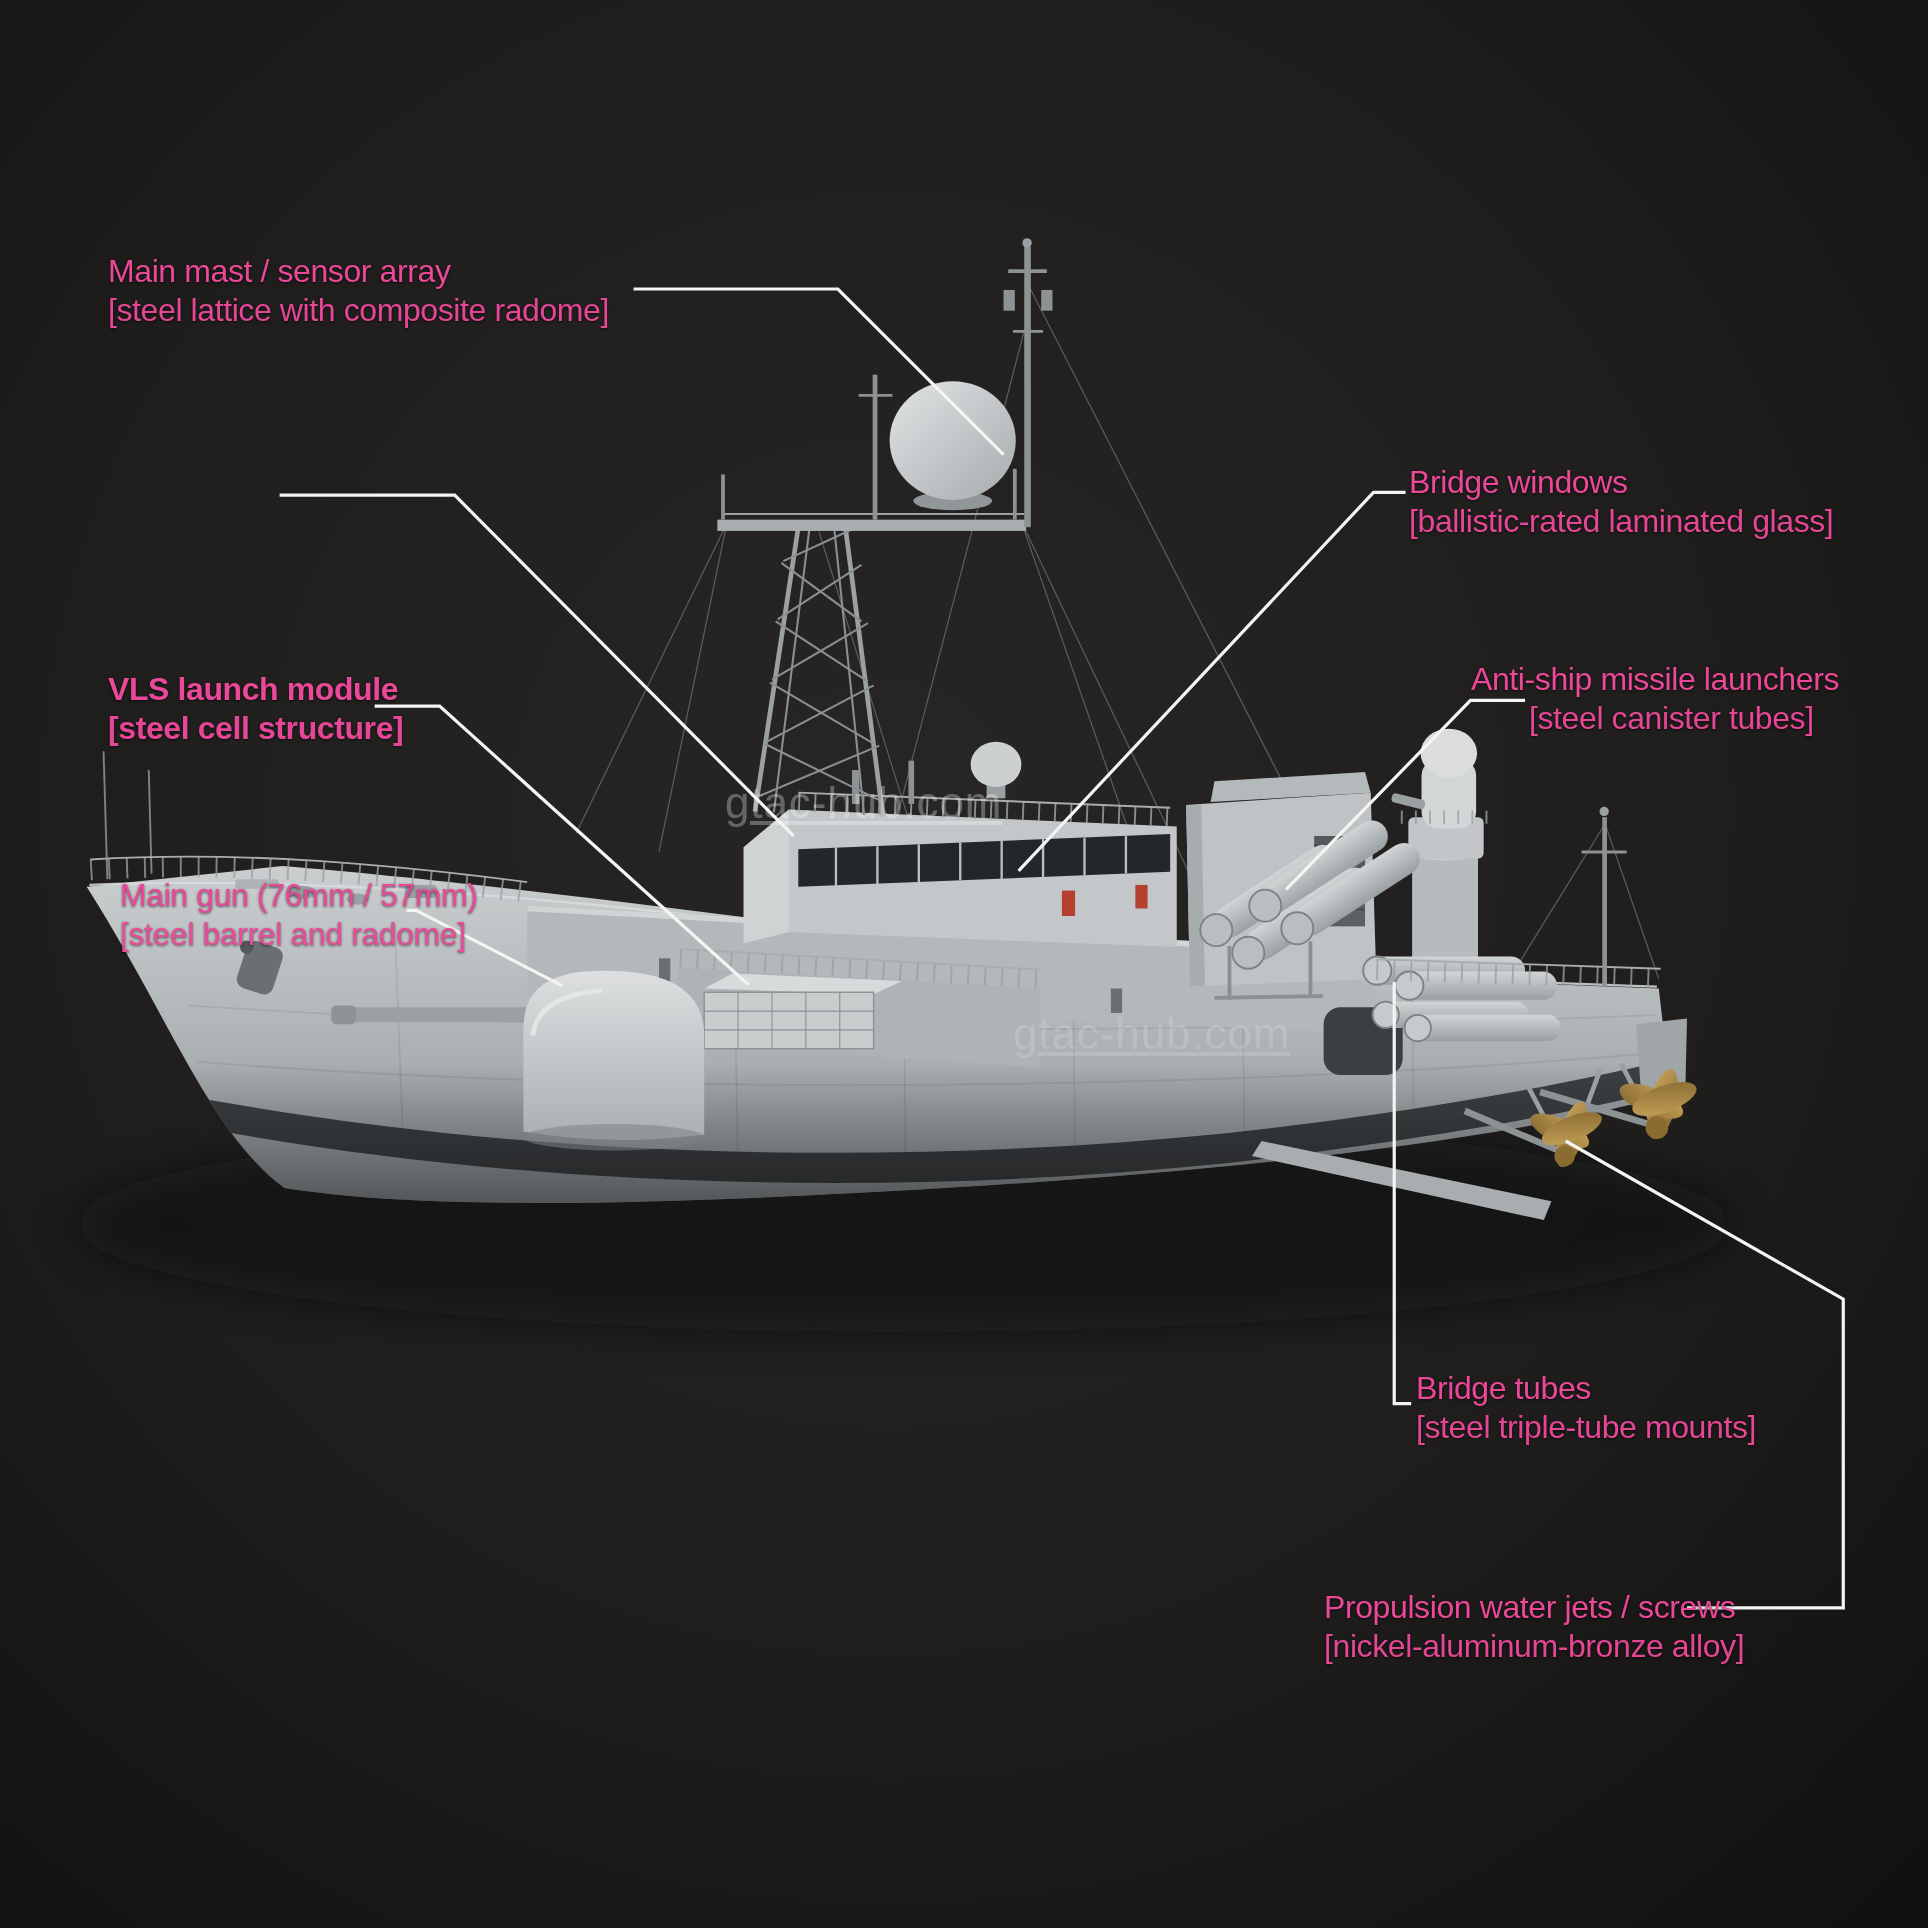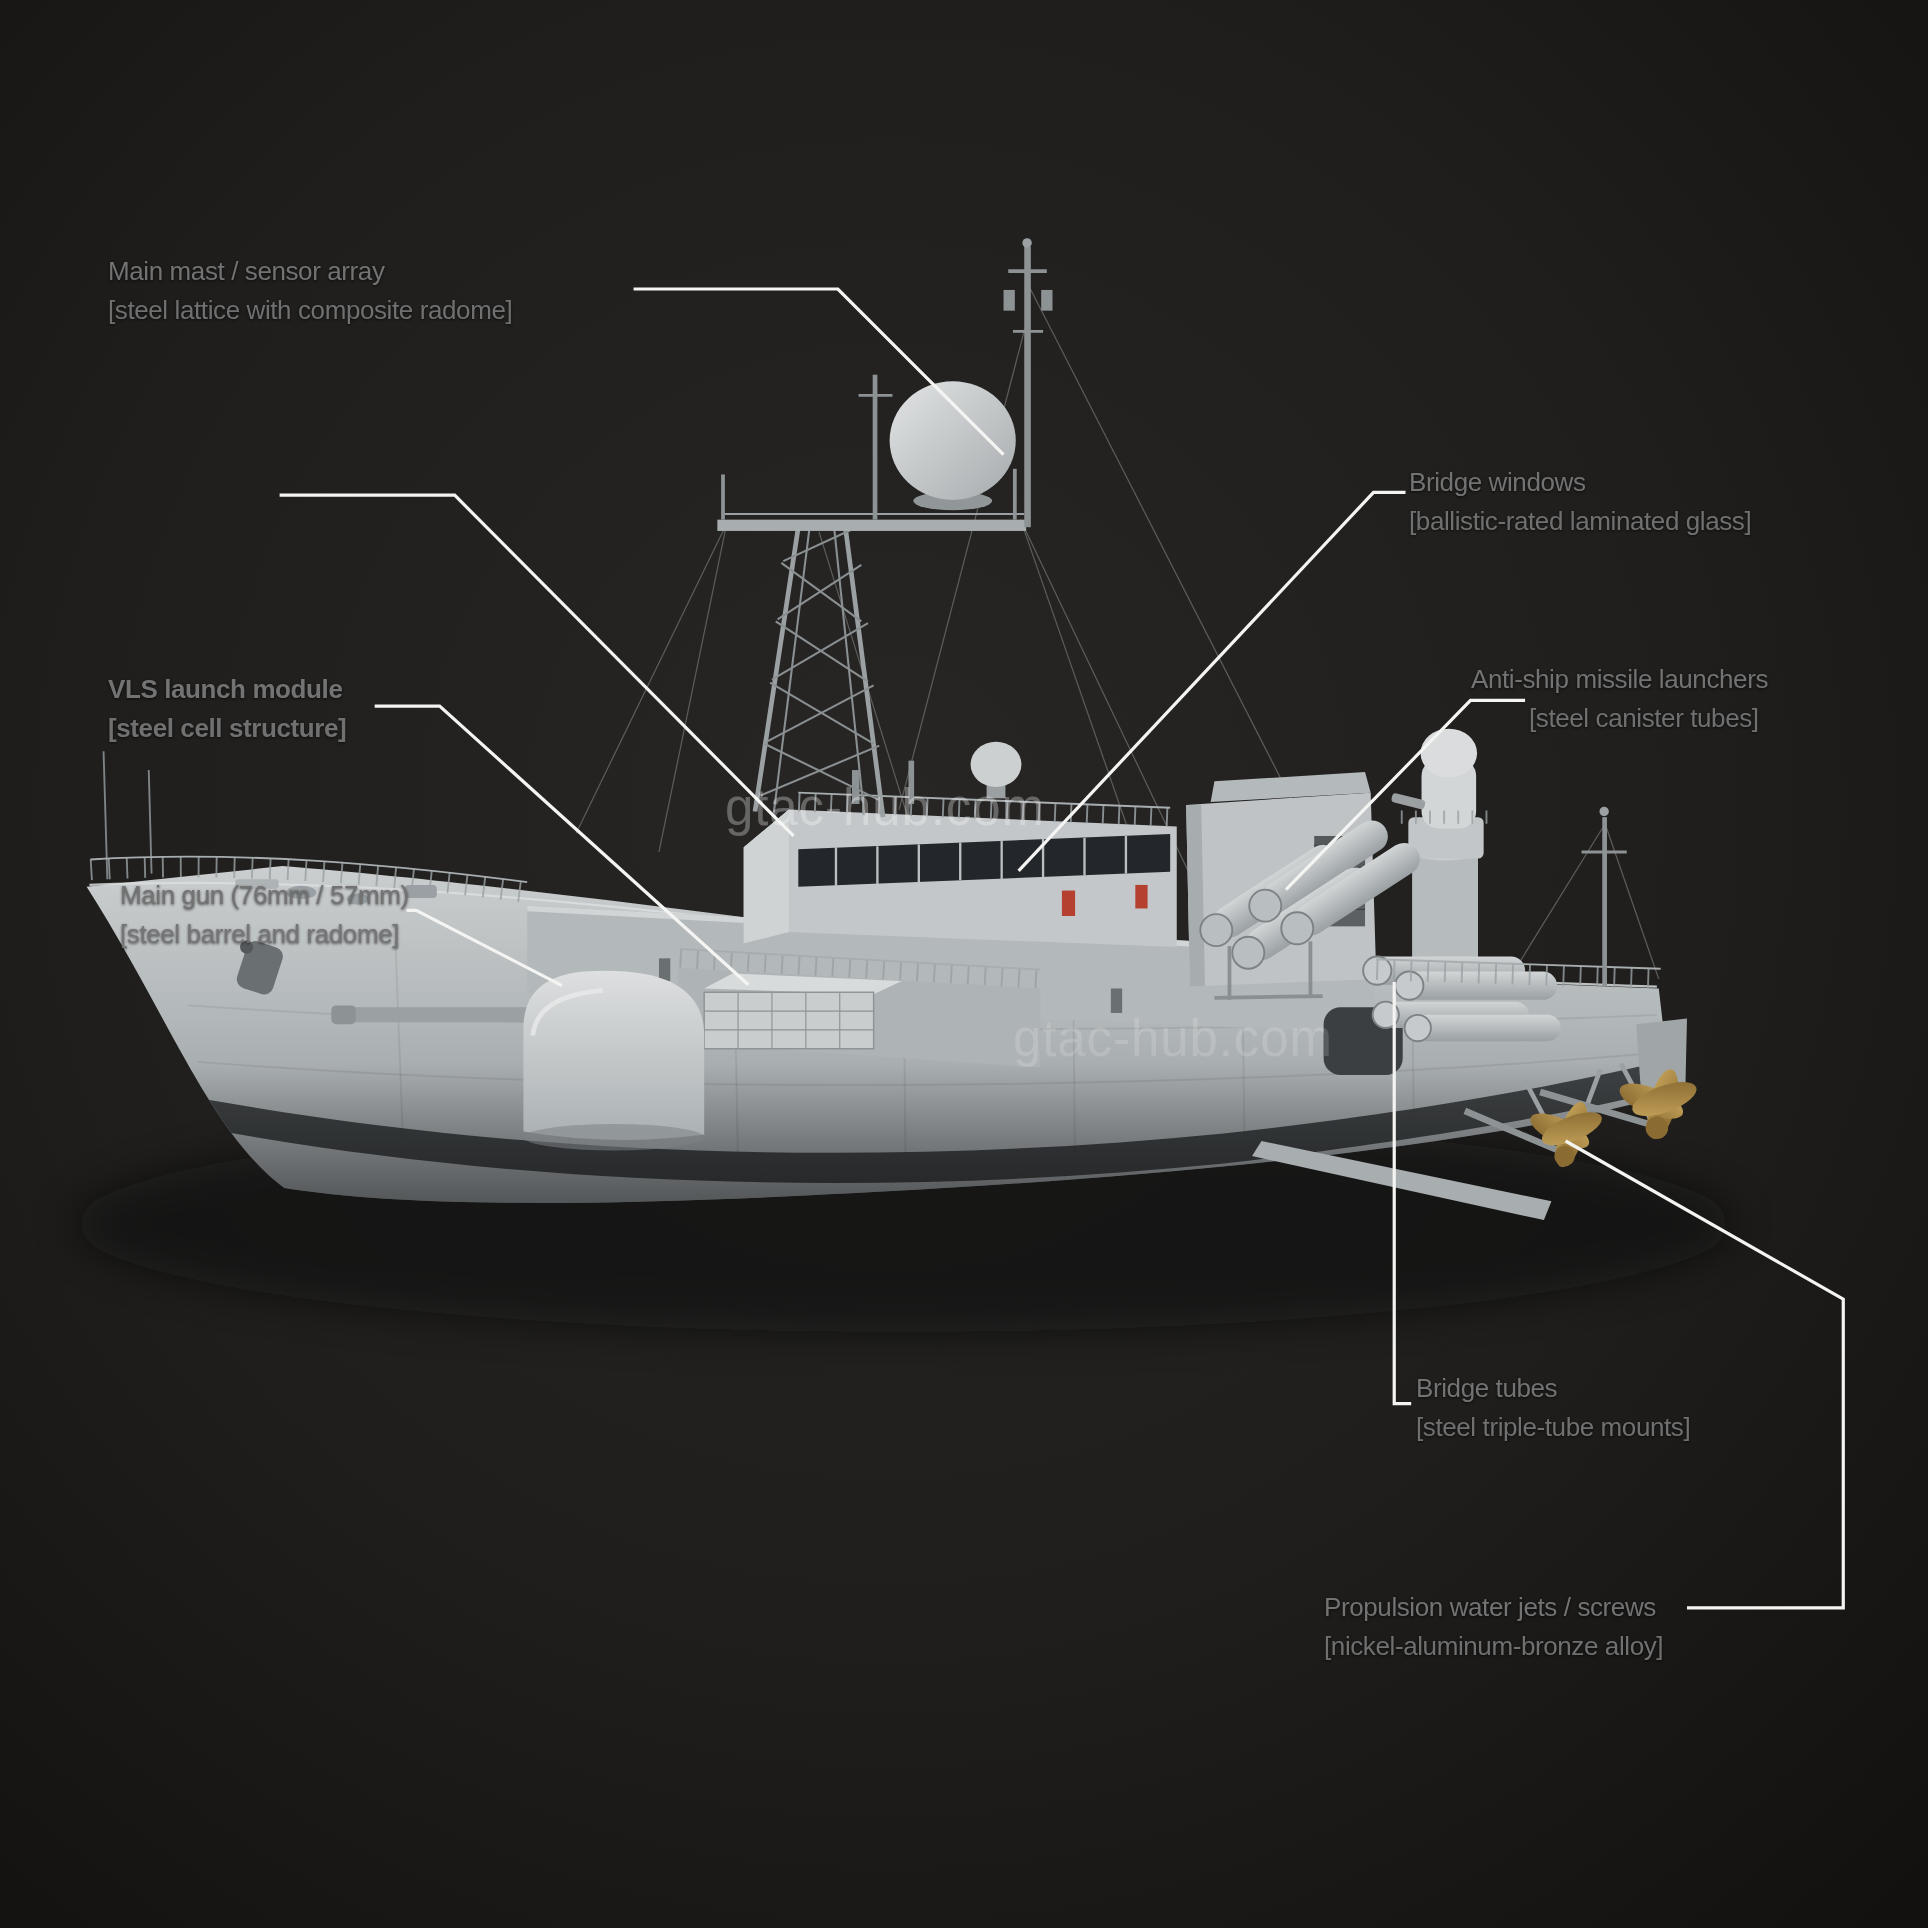--- a/index.html
+++ b/index.html
@@ -6,35 +6,36 @@
   .stage{
     position:relative;
     width:1928px;height:1928px;
     overflow:hidden;
     background:#1e1d1c;
     font-family:"Liberation Sans", sans-serif;
   }
   .stage svg{position:absolute;left:0;top:0;}
   .callout{
     position:absolute;
-    color:#737373;
-    font-size:26px;
+    color:#ec4899;
+    font-size:32px;
     line-height:39px;
     letter-spacing:-0.4px;
     text-shadow:0 0.9px 2.8px rgba(0,0,0,.65);
     white-space:nowrap;
   }
   .callout .spec{opacity:.97;}
   .callout.indent2 .spec{padding-left:58px;}
   .watermark{
     position:absolute;
     color:rgba(255,255,255,.30);
-    font-size:51px;
+    font-size:44px;
     letter-spacing:0.9px;
     white-space:nowrap;
+    text-decoration:underline;
   }
   .watermark.wm2{color:rgba(255,255,255,.16);}
 </style>
 </head>
 <body>
 
 <div class="stage">
 
   <svg width="1928" height="1928" viewBox="0 0 2048 2048">
     <defs>

